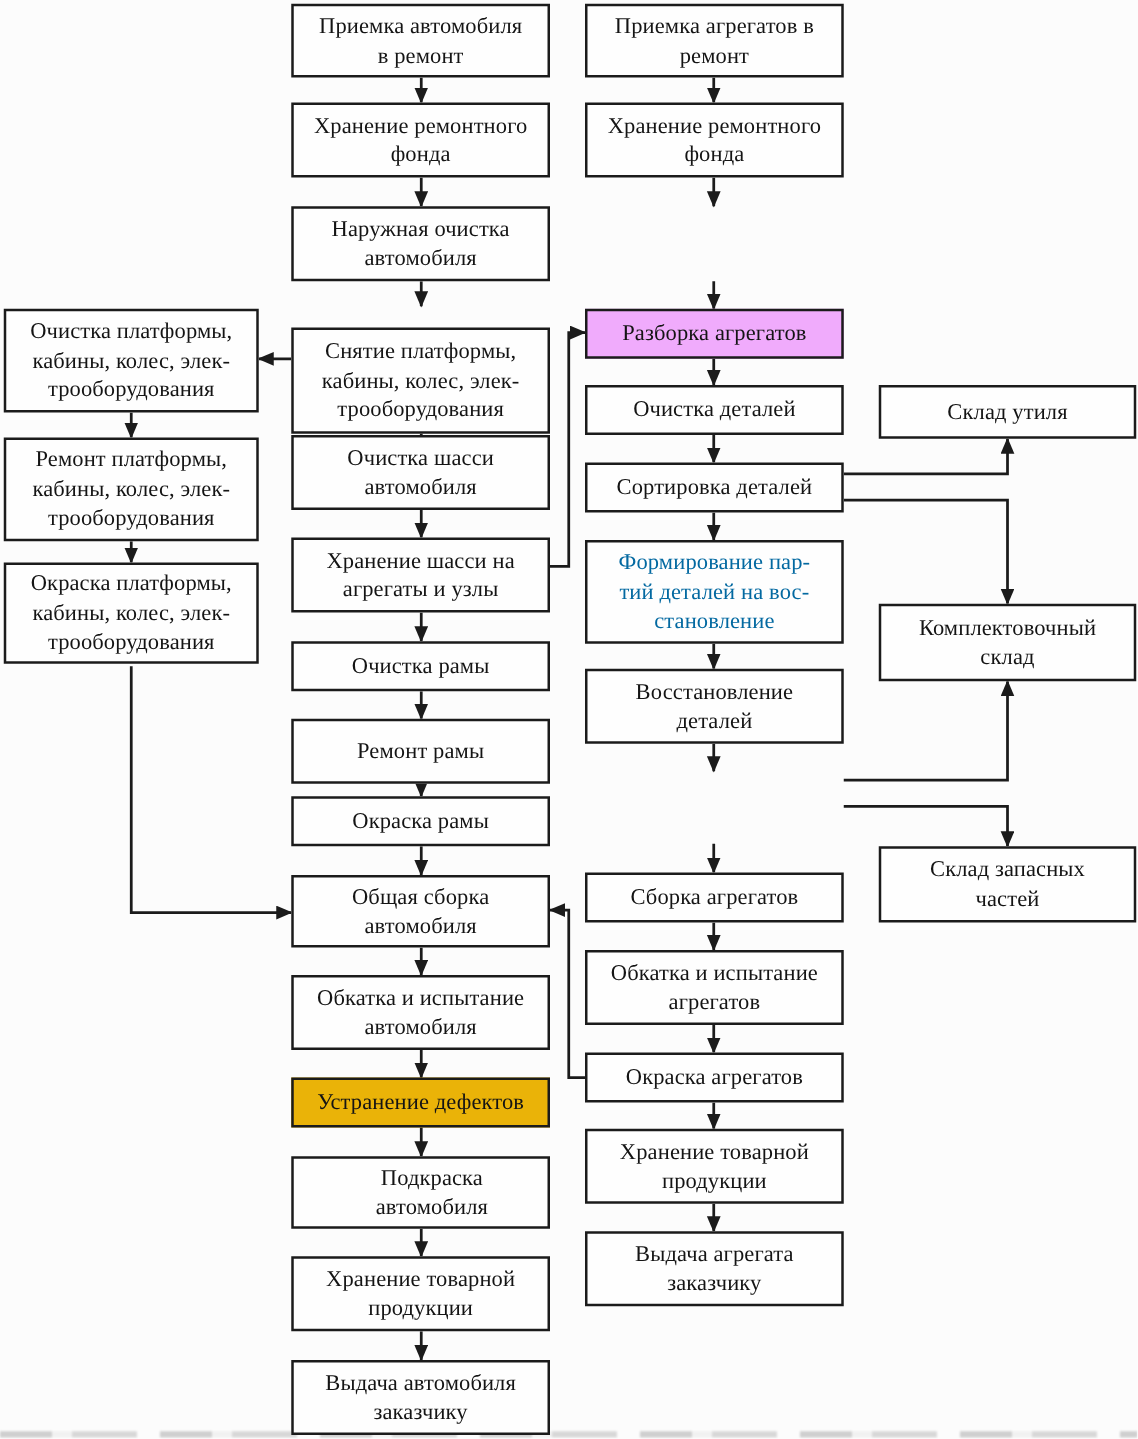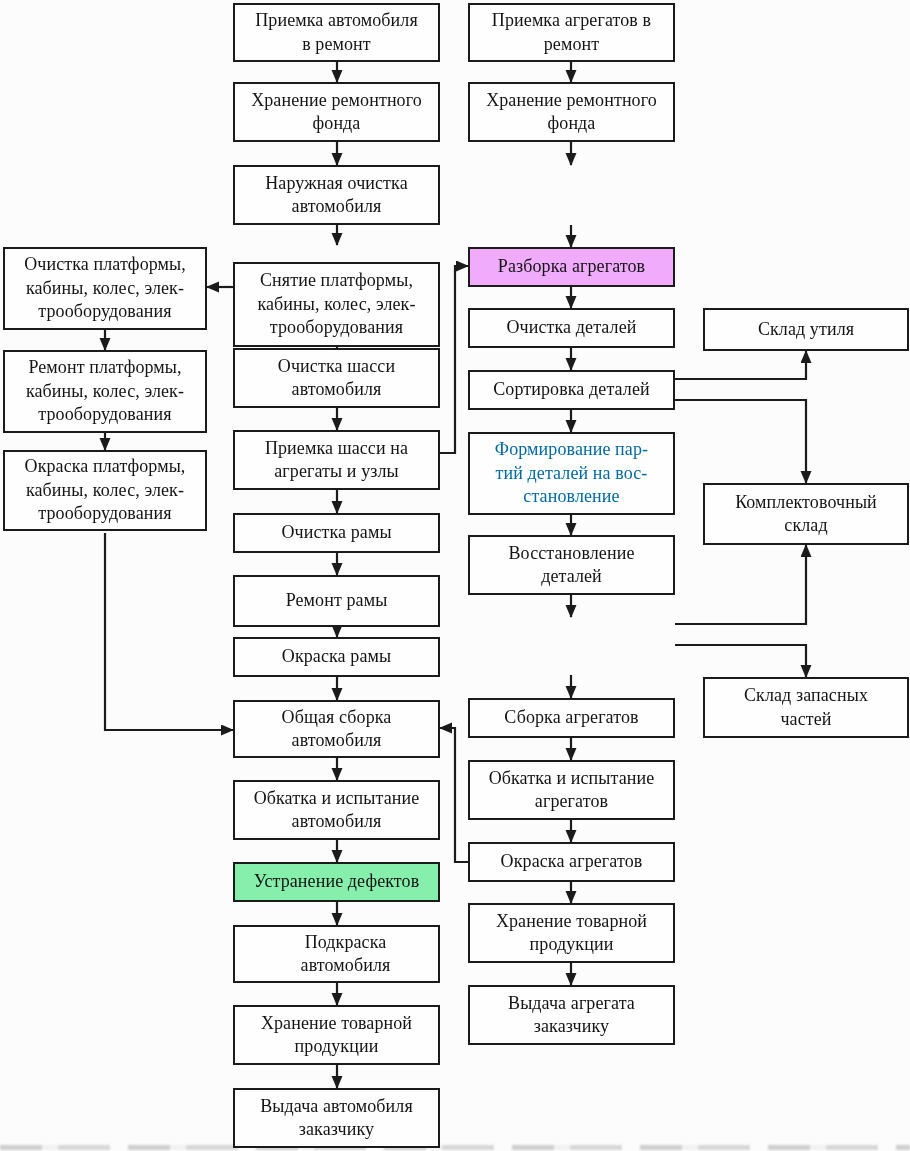--- a/index.html
+++ b/index.html
@@ -129,41 +129,41 @@
     <div class="node" style="left: 233px; top: 245px; width: 207px; height: 85px; border-color: rgb(27, 27, 27); background: rgb(254, 254, 254); color: rgb(20, 20, 20); margin-top: 17px;">
       <span class="node-label">Снятие платформы,
 кабины, колес, элек-
 трооборудования</span>
     </div>
     <div class="node" style="left: 233px; top: 348px; width: 207px; height: 60px; border-color: rgb(27, 27, 27); background: rgb(254, 254, 254); color: rgb(20, 20, 20);">
       <span class="node-label">Очистка шасси
 автомобиля</span>
     </div>
     <div class="node" style="left: 233px; top: 430px; width: 207px; height: 60px; border-color: rgb(27, 27, 27); background: rgb(254, 254, 254); color: rgb(20, 20, 20);">
-      <span class="node-label">Приемка шасси на
+      <span class="node-label">Хранение шасси на
 агрегаты и узлы</span>
     </div>
     <div class="node" style="left: 233px; top: 513px; width: 207px; height: 40px; border-color: rgb(27, 27, 27); background: rgb(254, 254, 254); color: rgb(20, 20, 20);">
       <span class="node-label">Очистка рамы</span>
     </div>
     <div class="node" style="left: 233px; top: 575px; width: 207px; height: 52px; border-color: rgb(27, 27, 27); background: rgb(254, 254, 254); color: rgb(20, 20, 20);">
       <span class="node-label">Ремонт рамы</span>
     </div>
     <div class="node" style="left: 233px; top: 637px; width: 207px; height: 40px; border-color: rgb(27, 27, 27); background: rgb(254, 254, 254); color: rgb(20, 20, 20);">
       <span class="node-label">Окраска рамы</span>
     </div>
     <div class="node" style="left: 233px; top: 700px; width: 207px; height: 58px; border-color: rgb(27, 27, 27); background: rgb(254, 254, 254); color: rgb(20, 20, 20);">
       <span class="node-label">Общая сборка
 автомобиля</span>
     </div>
     <div class="node" style="left: 233px; top: 780px; width: 207px; height: 60px; border-color: rgb(27, 27, 27); background: rgb(254, 254, 254); color: rgb(20, 20, 20);">
       <span class="node-label">Обкатка и испытание
 автомобиля</span>
     </div>
-    <div class="node" style="left: 233px; top: 862px; width: 207px; height: 40px; border-color: rgb(27, 27, 27); background: #86efac; color: rgb(20, 20, 20);">
+    <div class="node" style="left: 233px; top: 862px; width: 207px; height: 40px; border-color: rgb(27, 27, 27); background: #eab308; color: rgb(20, 20, 20);">
       <span class="node-label">Устранение дефектов</span>
     </div>
     <div class="node" style="left: 233px; top: 925px; width: 207px; height: 58px; border-color: rgb(27, 27, 27); background: rgb(254, 254, 254); color: rgb(20, 20, 20); padding-left: 24px;">
       <span class="node-label">Подкраска
 автомобиля</span>
     </div>
     <div class="node" style="left: 233px; top: 1005px; width: 207px; height: 60px; border-color: rgb(27, 27, 27); background: rgb(254, 254, 254); color: rgb(20, 20, 20);">
       <span class="node-label">Хранение товарной
 продукции</span>
     </div>

